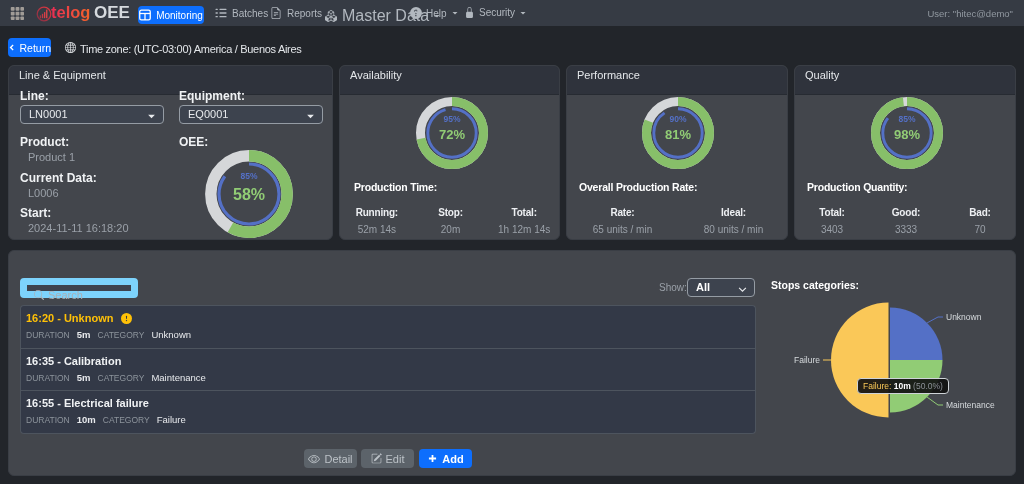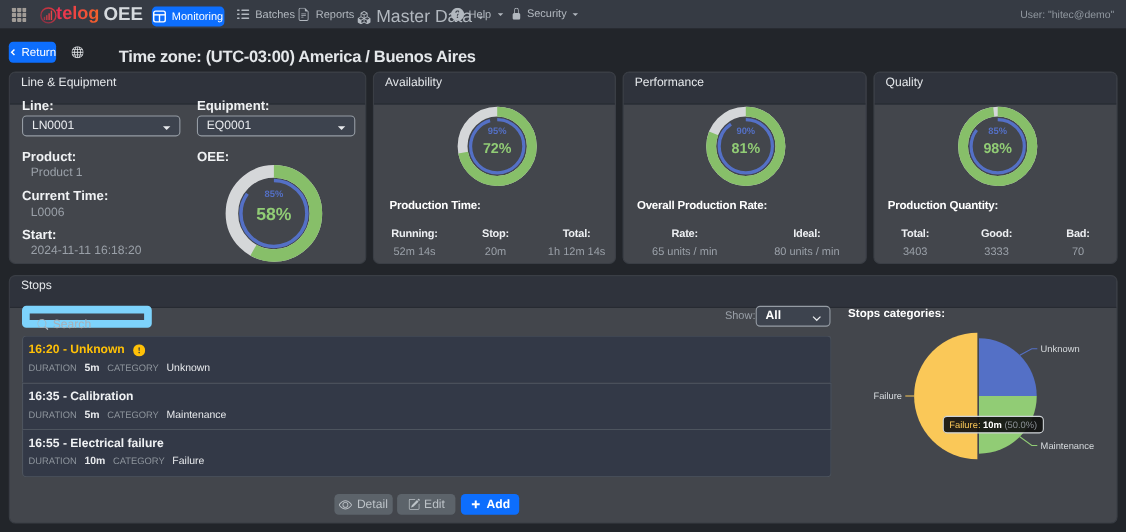--- a/index.html
+++ b/index.html
@@ -117,40 +117,40 @@
   <div id="subbar">
     <div class="btn" style="left:8px;top:12px;width:43px;height:19px;background:#0d6efd;color:#fff;">
       <svg width="11" height="11" viewBox="0 0 16 16" fill="none" stroke="#fff" stroke-width="2.8" style="margin-right:4px">
           <path d="M11 2.5 5.5 8l5.5 5.5"></path>
         </svg>
       <span style="font-size:10.5px">Return</span>
     </div>
     <svg class="abs" style="left:65px;top:16px" width="11" height="11" viewBox="0 0 16 16" fill="#e4e7ea">
       <path d="M0 8a8 8 0 1 1 16 0A8 8 0 0 1 0 8zm7.5-6.923c-.67.204-1.335.82-1.887 1.855A7.97 7.97 0 0 0 5.145 4H7.5V1.077zM4.09 4a9.267 9.267 0 0 1 .64-1.539 6.7 6.7 0 0 1 .597-.933A7.025 7.025 0 0 0 2.255 4H4.09zm-.582 3.5c.03-.877.138-1.718.312-2.5H1.674a6.958 6.958 0 0 0-.656 2.5h2.49zM4.847 5a12.5 12.5 0 0 0-.338 2.5H7.5V5H4.847zM8.5 5v2.5h2.99a12.495 12.495 0 0 0-.337-2.5H8.5zM4.51 8.5a12.5 12.5 0 0 0 .337 2.5H7.5V8.5H4.51zm3.99 0V11h2.653c.187-.765.306-1.608.338-2.5H8.5zM5.145 12c.138.386.295.744.468 1.068.552 1.035 1.218 1.65 1.887 1.855V12H5.145zm.182 2.472a6.696 6.696 0 0 1-.597-.933A9.268 9.268 0 0 1 4.09 12H2.255a7.024 7.024 0 0 0 3.072 2.472zM3.82 11a13.652 13.652 0 0 1-.312-2.5h-2.49c.062.89.291 1.733.656 2.5H3.82zm6.853 3.472A7.024 7.024 0 0 0 13.745 12H11.91a9.27 9.27 0 0 1-.64 1.539 6.688 6.688 0 0 1-.597.933zM8.5 12v2.923c.67-.204 1.335-.82 1.887-1.855.173-.324.33-.682.468-1.068H8.5zm3.68-1h2.146c.365-.767.594-1.61.656-2.5h-2.49a13.65 13.65 0 0 1-.312 2.5zm2.802-3.5a6.959 6.959 0 0 0-.656-2.5H12.18c.174.782.282 1.623.312 2.5h2.49zM11.27 2.461c.247.464.462.98.64 1.539h1.835a7.024 7.024 0 0 0-3.072-2.472c.218.284.418.598.597.933zM10.855 4a7.966 7.966 0 0 0-.468-1.068C9.835 1.897 9.17 1.282 8.5 1.077V4h2.355z"></path>
     </svg>
-    <div class="abs" style="left:80px;top:17px;color:#e4e7ea;font-size:15px;font-weight:bold;letter-spacing:-0.3px;margin-left:28px;">Time zone: (UTC-03:00) America / Buenos Aires</div>
+    <div class="abs" style="left:80px;top:17px;color:#e4e7ea;font-size:11px;font-weight:normal;letter-spacing:-0.3px;">Time zone: (UTC-03:00) America / Buenos Aires</div>
   </div>
 
   <div class="card" style="left:8px;top:65px;width:325px;height:175px;">
     <div class="card-h">Line &amp; Equipment</div>
     <div class="lbl abs" style="left:11px;top:23px;">Line:</div>
     <div class="sel" style="left:11px;top:39px;width:144px;">LN0001
       <svg width="9" height="9" viewBox="0 0 16 16" fill="#e8eaed">
           <path d="M2 5l6 6 6-6z"></path>
         </svg>
     </div>
     <div class="lbl abs" style="left:170px;top:23px;">Equipment:</div>
     <div class="sel" style="left:170px;top:39px;width:144px;">EQ0001
       <svg width="9" height="9" viewBox="0 0 16 16" fill="#e8eaed">
           <path d="M2 5l6 6 6-6z"></path>
         </svg>
     </div>
     <div class="lbl abs" style="left:11px;top:69px;">Product:</div>
     <div class="mut abs" style="left:19px;top:85px;">Product 1</div>
-    <div class="lbl abs" style="left:11px;top:105px;">Current Time:</div>
+    <div class="lbl abs" style="left:11px;top:105px;">Current Data:</div>
     <div class="mut abs" style="left:19px;top:121px;">L0006</div>
     <div class="lbl abs" style="left:11px;top:140px;">Start:</div>
     <div class="mut abs" style="left:19px;top:156px;">2024-11-11 16:18:20</div>
     <div class="lbl abs" style="left:170px;top:69px;">OEE:</div>
     <svg class="abs" style="left:195px;top:83px" width="90" height="90" viewBox="0 0 90 90">
       <circle cx="45" cy="45" r="38.2" fill="none" stroke="#d5d7d9" stroke-width="11.4"></circle>
       <circle cx="45" cy="45" r="38.2" fill="none" stroke="#87bf69" stroke-width="11.4" stroke-dasharray="139.2 240.02" transform="rotate(-90 45 45)"></circle>
       <circle cx="45" cy="45" r="30" fill="none" stroke="#5470c6" stroke-width="3.2" stroke-dasharray="160.2 188.5" transform="rotate(-90 45 45)"></circle>
       <text x="45" y="30" text-anchor="middle" font-size="8.5" font-weight="bold" fill="#5470c6">85%</text>
       <text x="45" y="51" text-anchor="middle" font-size="16" font-weight="bold" fill="#91cc75">58%</text>
@@ -225,21 +225,20 @@
           <div class="colval">3333</div>
         </div>
       <div>
           <div class="collbl">Bad:</div>
           <div class="colval">70</div>
         </div>
     </div>
   </div>
 
   <div class="card" style="left:8px;top:250px;width:1008px;height:226px;">
-    <div class="card-h">Stops</div>
 
     <div class="abs" style="left:11px;top:27px;width:118px;height:20px;background:#3d434e;border:7px solid #7dd3fc;border-radius:4px;">
       <svg class="abs" style="left:7px;top:5px" width="10" height="10" viewBox="0 0 16 16" fill="#aab0b6">
         <path d="M11.742 10.344a6.5 6.5 0 1 0-1.397 1.398h-.001c.03.04.062.078.098.115l3.85 3.85a1 1 0 0 0 1.415-1.414l-3.85-3.85a1.007 1.007 0 0 0-.115-.1zM12 6.5a5.5 5.5 0 1 1-11 0 5.5 5.5 0 0 1 11 0z"></path>
       </svg>
       <span class="abs" style="left:21px;top:4px;color:#aab0b6;font-size:11px;">Search</span>
     </div>
 
     <div class="abs" style="left:650px;top:31px;color:#9aa0a8;font-size:10px;">Show:</div>
     <div class="sel" style="left:678px;top:27px;width:68px;color:#fff;font-weight:bold;">All

